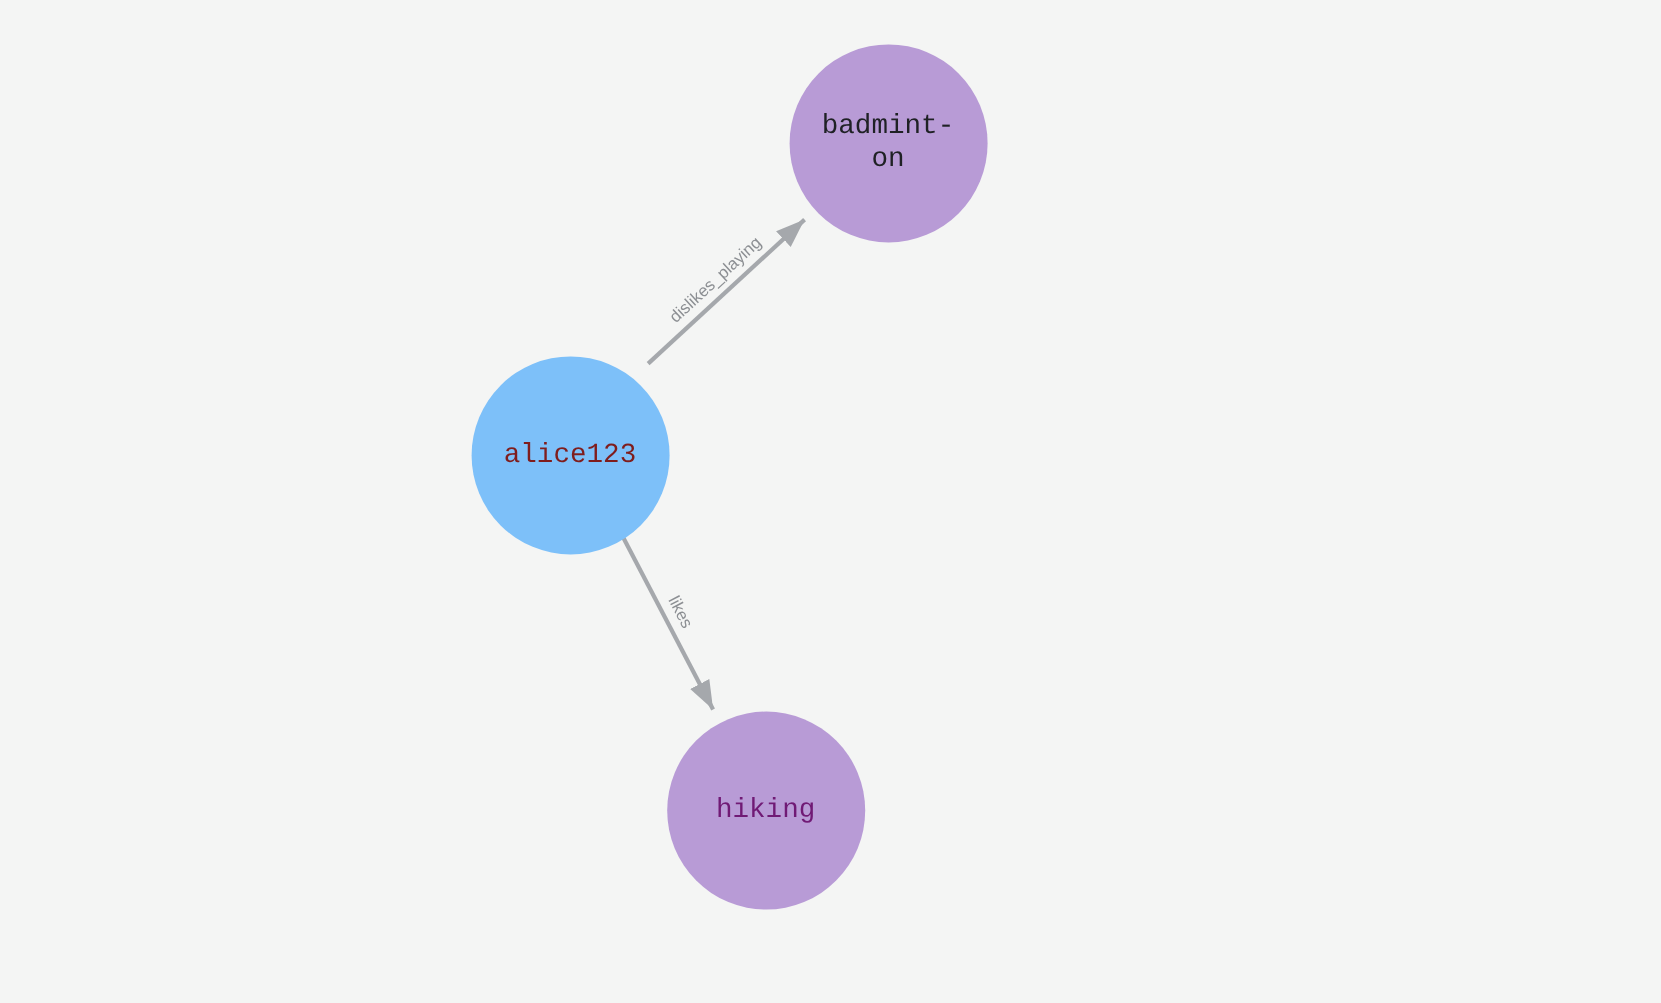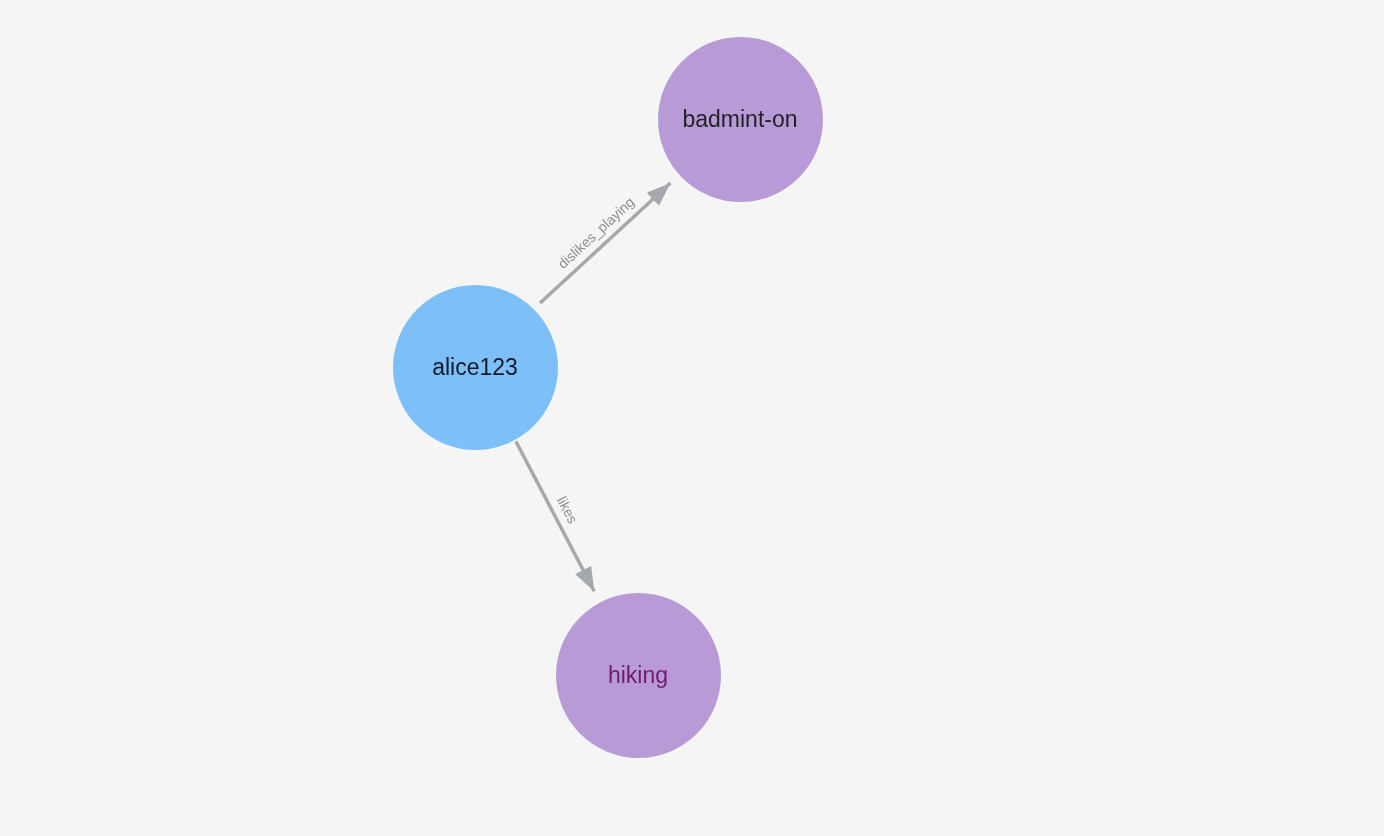--- a/index.html
+++ b/index.html
@@ -24,48 +24,49 @@
   }
   .edge-label {
     font-family: "Liberation Sans", sans-serif;
     font-size: 14px;
     text-anchor: middle;
   }
   .graph-node {
     position: absolute;
     border-radius: 50%;
     display: flex;
-    flex-direction: row;
+    flex-direction: column;
     align-items: center;
     justify-content: center;
     text-align: center;
     font-size: 23px;
     line-height: 27px;
     user-select: none;
+    font-family: Liberation Mono, monospace;
   }
   .node-label-line {
     display: block;
   }
 </style>
 </head>
 <body>
 
 <div id="canvas" style="background: rgb(244, 245, 244); width: 1384px; height: 836px;">
   <svg id="edge-layer" xmlns="http://www.w3.org/2000/svg" viewBox="0 0 1384 836">
       <defs>
         <marker id="arrowhead" orient="auto" markerUnits="userSpaceOnUse" markerWidth="26" markerHeight="20" refX="24" refY="9">
           <path d="M0,0 L24,9 L0,18 Z" fill="#a5a8ac"></path>
         </marker>
       </defs>
       <line x1="540.1054061843354" y1="303.0538901548006" x2="670.4806679726588" y2="183.01025288555184" stroke="#a5a8ac" stroke-width="3.5" marker-end="url(#arrowhead)" class="edge-line"></line>
       <text transform="translate(595.8100366510079,232.7329112198294) rotate(-42.63746684495831)" fill="#8c8f93" dominant-baseline="central" class="edge-label">dislikes_playing</text>
       <line x1="515.9800457865975" y1="441.4403330393769" x2="594.2416460244806" y2="591.2416782799874" stroke="#a5a8ac" stroke-width="3.5" marker-end="url(#arrowhead)" class="edge-line"></line>
       <text transform="translate(567.5194861603557,509.85828655219785) rotate(62.415817544073036)" fill="#8c8f93" dominant-baseline="central" class="edge-label">likes</text>
     </svg>
-<div class="graph-node" style="left: 392.5px; top: 285px; width: 165px; height: 165px; background: rgb(125, 192, 249); color: #0f172a;">
+<div class="graph-node" style="left: 392.5px; top: 297px; width: 165px; height: 165px; background: rgb(125, 192, 249); color: #7f1d1d;">
       <span class="node-label-line">alice123</span>
     </div>
     <div class="graph-node" style="left: 657.5px; top: 36.5px; width: 165px; height: 165px; background: rgb(184, 155, 214); color: rgb(31, 33, 37);">
       <span class="node-label-line">badmint-</span>
       <span class="node-label-line">on</span>
     </div>
     <div class="graph-node" style="left: 555.5px; top: 592.5px; width: 165px; height: 165px; background: rgb(184, 155, 214); color: #701a75;">
       <span class="node-label-line">hiking</span>
     </div>
   </div>

